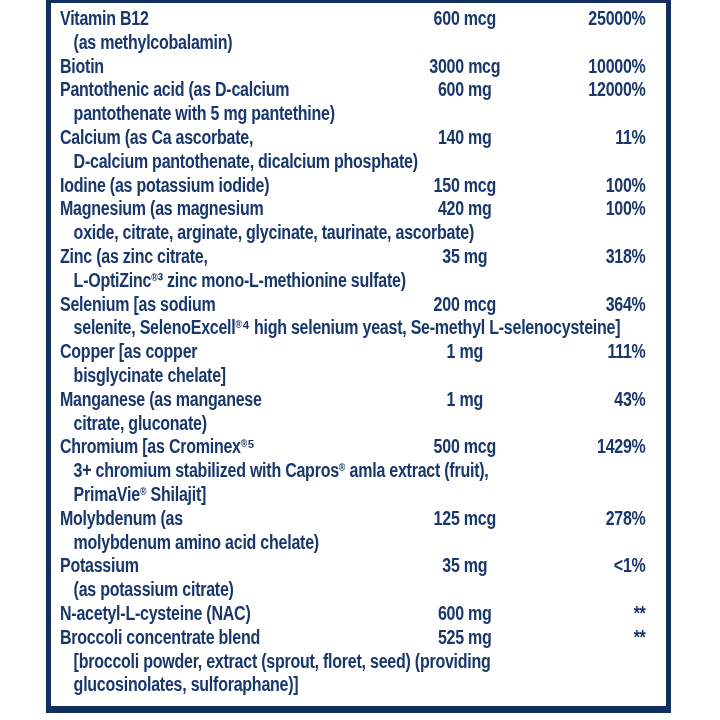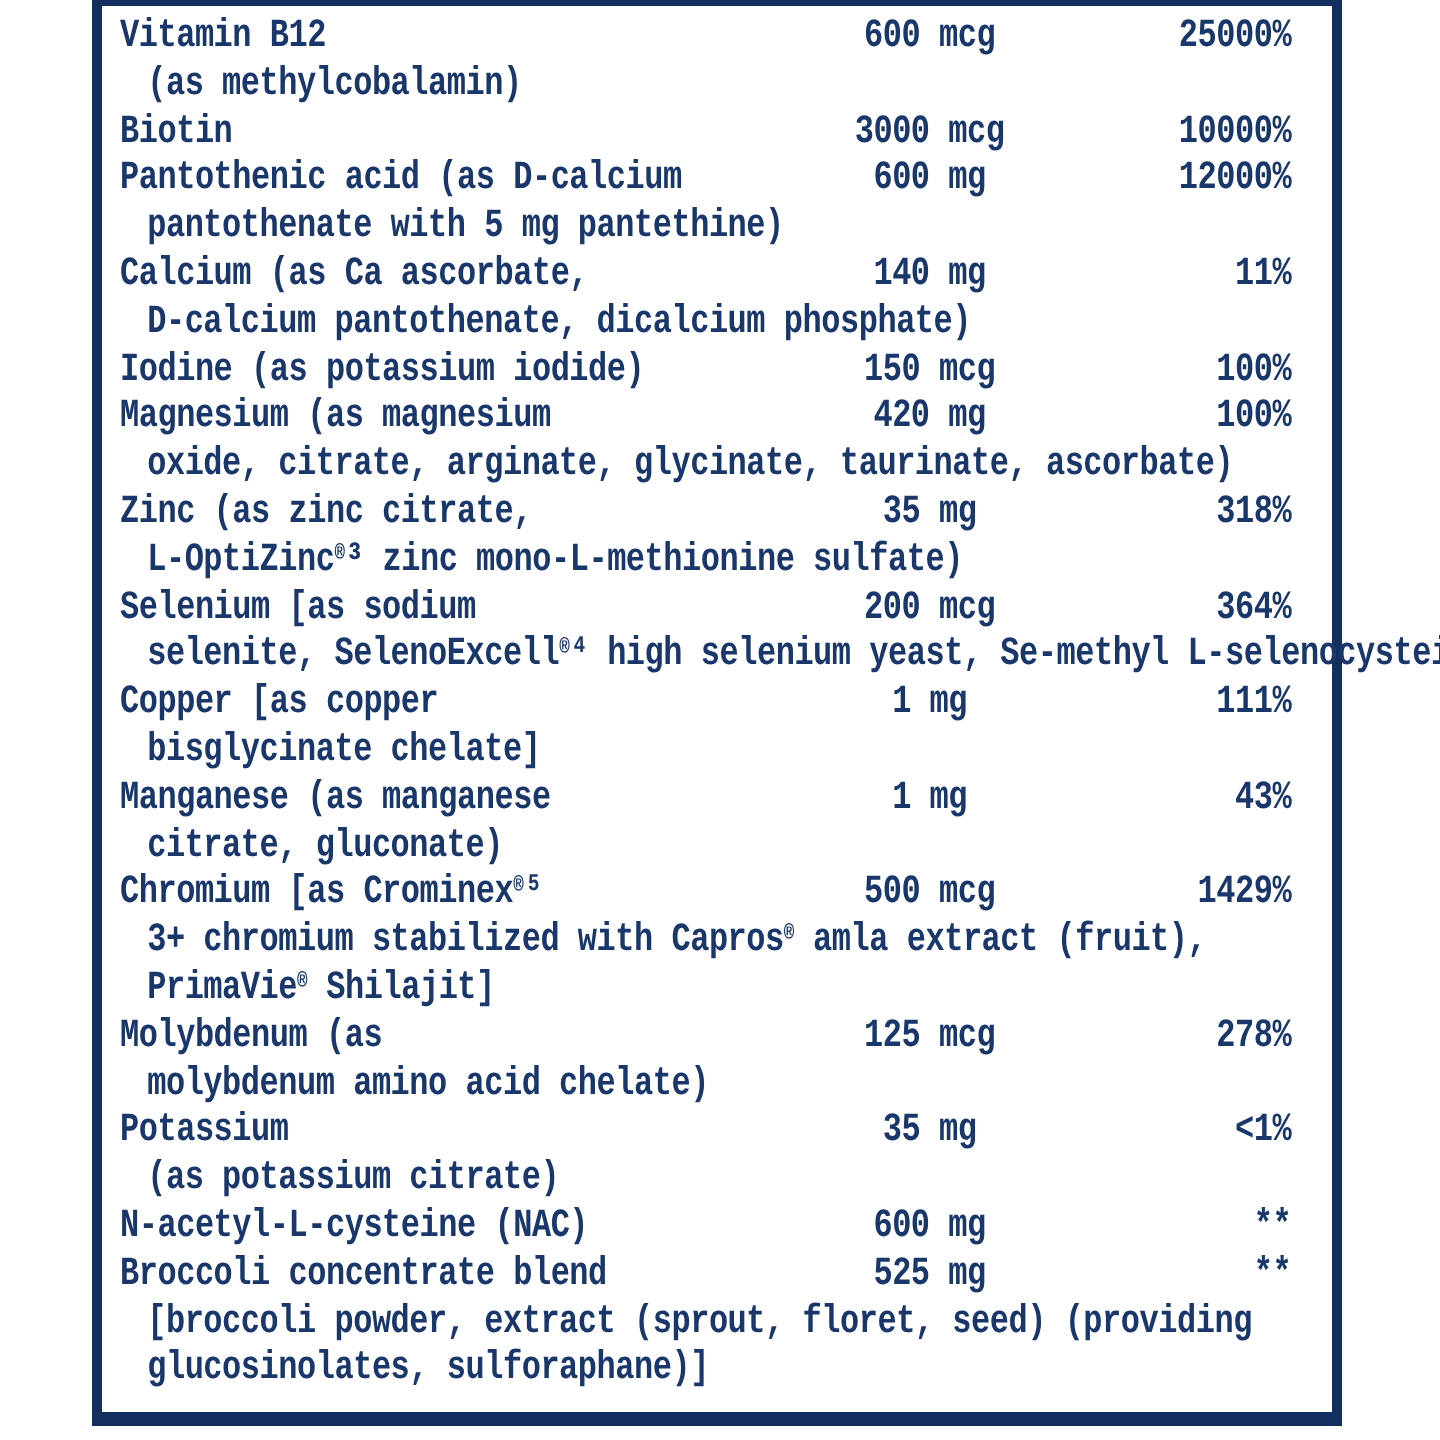--- a/index.html
+++ b/index.html
@@ -9,21 +9,20 @@
     height: 720px;
     background: #ffffff;
     font-family: "Liberation Sans", "DejaVu Sans", sans-serif;
     overflow: hidden;
   }
   .page {
     position: relative;
     width: 638px;
     height: 720px;
     background: #ffffff;
-    font-family: Liberation Mono, monospace;
   }
   .panel {
     position: absolute;
     left: 46px;
     top: -2px;
     width: 625px;
     height: 715px;
     box-sizing: border-box;
     border-style: solid;
     border-width: 5px 5px 7px 5px;

